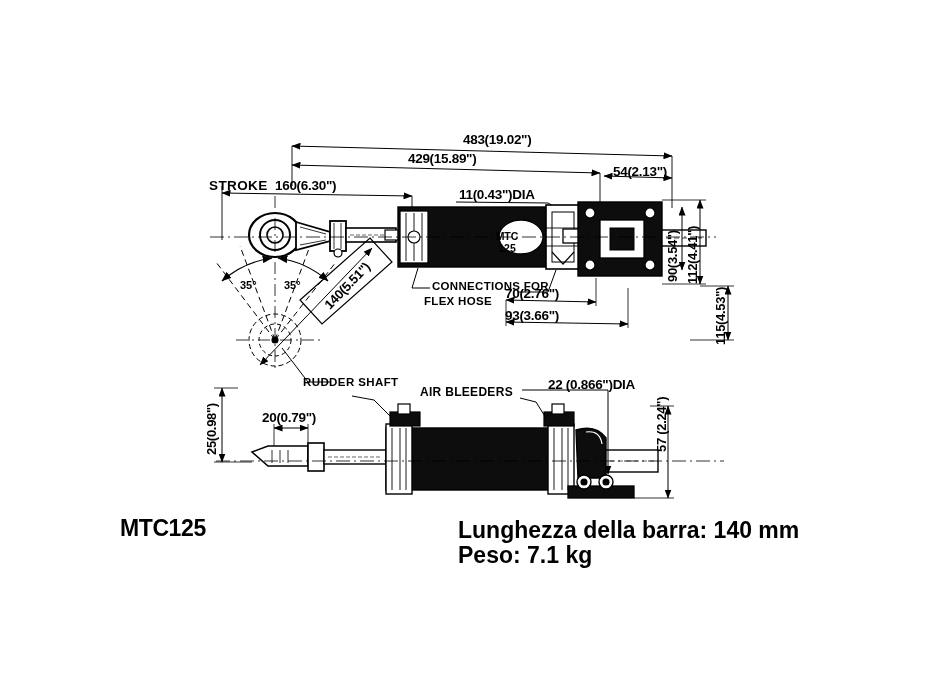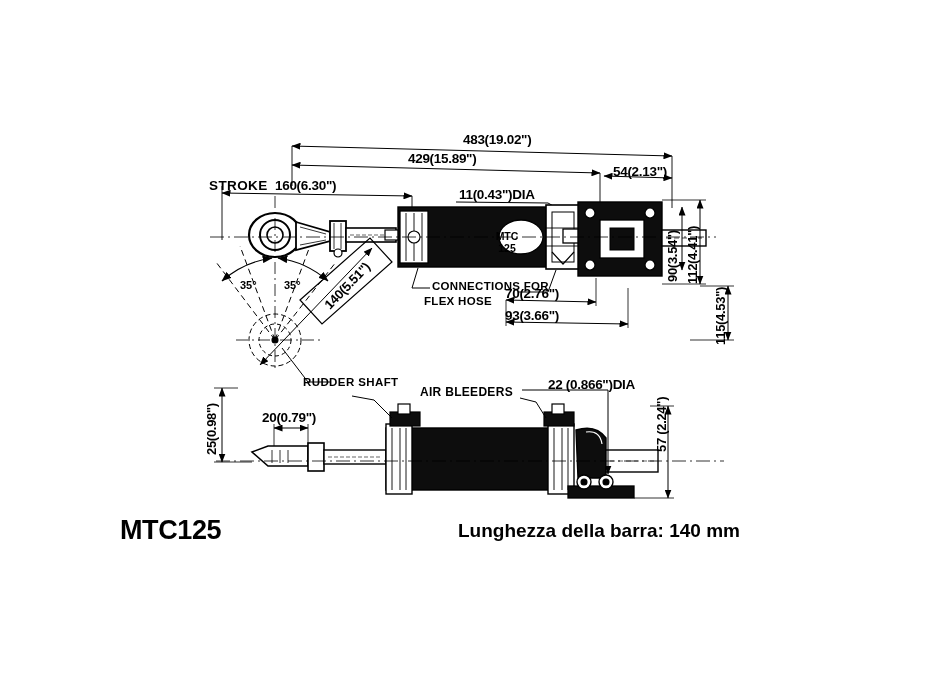--- a/index.html
+++ b/index.html
@@ -8,24 +8,24 @@
     width:950px;height:700px;position:relative;overflow:hidden;
     font-family:"Liberation Sans","DejaVu Sans",sans-serif;
     color:#000;
   }
   #sheet{position:absolute;left:0;top:0;width:950px;height:700px;background:#fff;}
   svg.draw{position:absolute;left:0;top:0;width:950px;height:700px;}
 
   .cap{position:absolute;white-space:nowrap;}
   .cap-model{
     left:120px;top:515px;
-    font-size:27px;font-weight:bold;letter-spacing:-0.4px;
+    font-size:23px;font-weight:bold;letter-spacing:-0.4px;
   }
   .cap-col1{left:252px;top:518px;font-size:19px;font-weight:bold;line-height:25px;}
-  .cap-col2{left:458px;top:518px;font-size:19px;font-weight:bold;line-height:25px;}
+  .cap-col2{left:458px;top:518px;font-size:23px;font-weight:bold;line-height:25px;}
   .cap-line{display:block;}
 </style>
 </head>
 <body>
 
 <div id="sheet">
 
   <svg class="draw" viewBox="0 0 950 700">
     <defs>
       <marker id="ar" markerWidth="9" markerHeight="7" refX="8.5" refY="3.5" orient="auto">
@@ -288,15 +288,16 @@
       <text x="548" y="389" font-size="13.5" font-weight="bold" letter-spacing="-0.3">22 (0.866")DIA</text>
       <text x="666" y="452" font-size="13" font-weight="bold" letter-spacing="-0.3" transform="rotate(-90 666 452)">57 (2.24")</text>
     </g>
   </svg>
 
   <div class="cap cap-model">MTC125</div>
 
 
   <div class="cap cap-col2">
     <span class="cap-line">Lunghezza della barra: 140 mm</span>
+    <span class="cap-line">Peso: 7.1 kg</span>
   </div>
 
 </div>
 
 </body></html>

